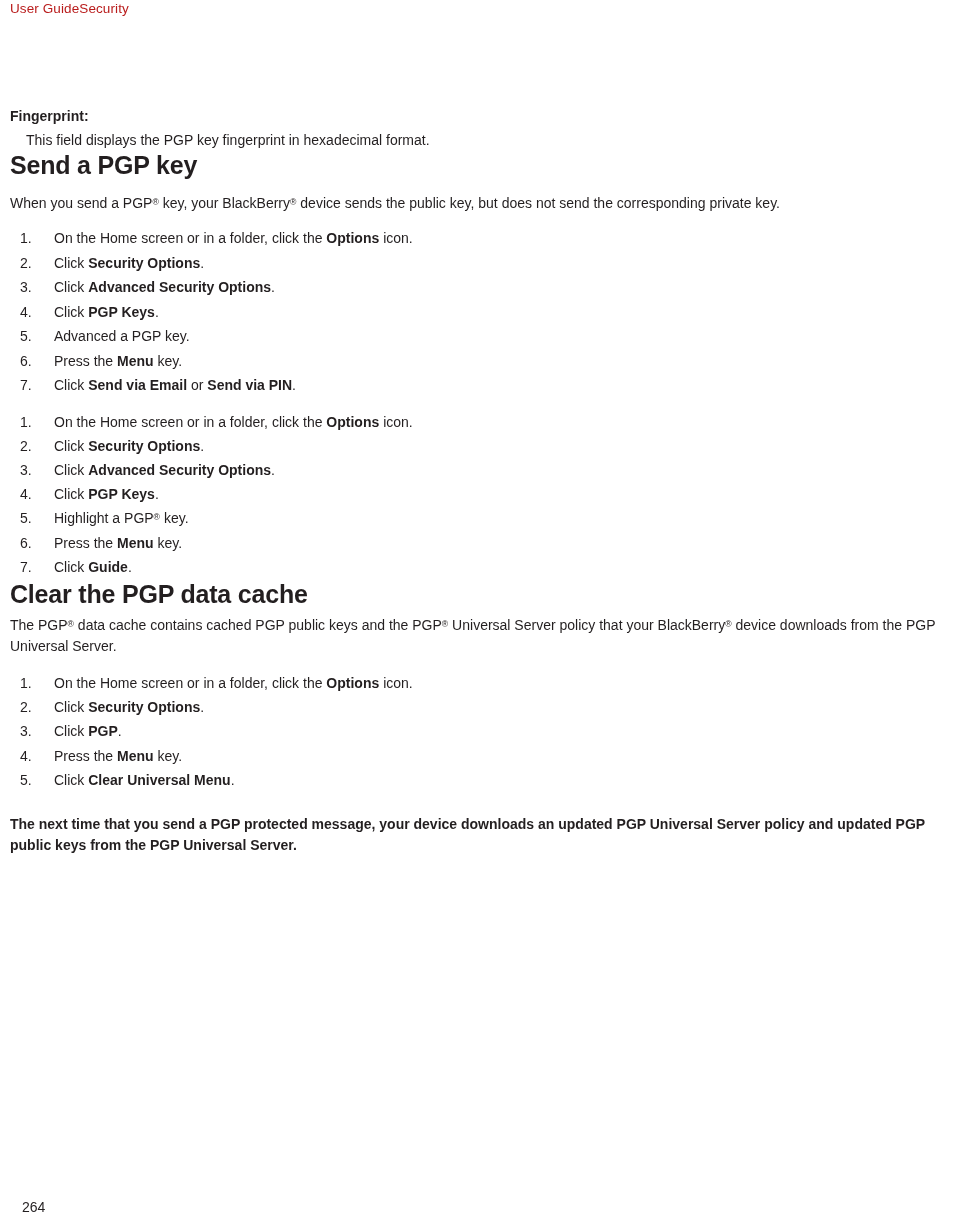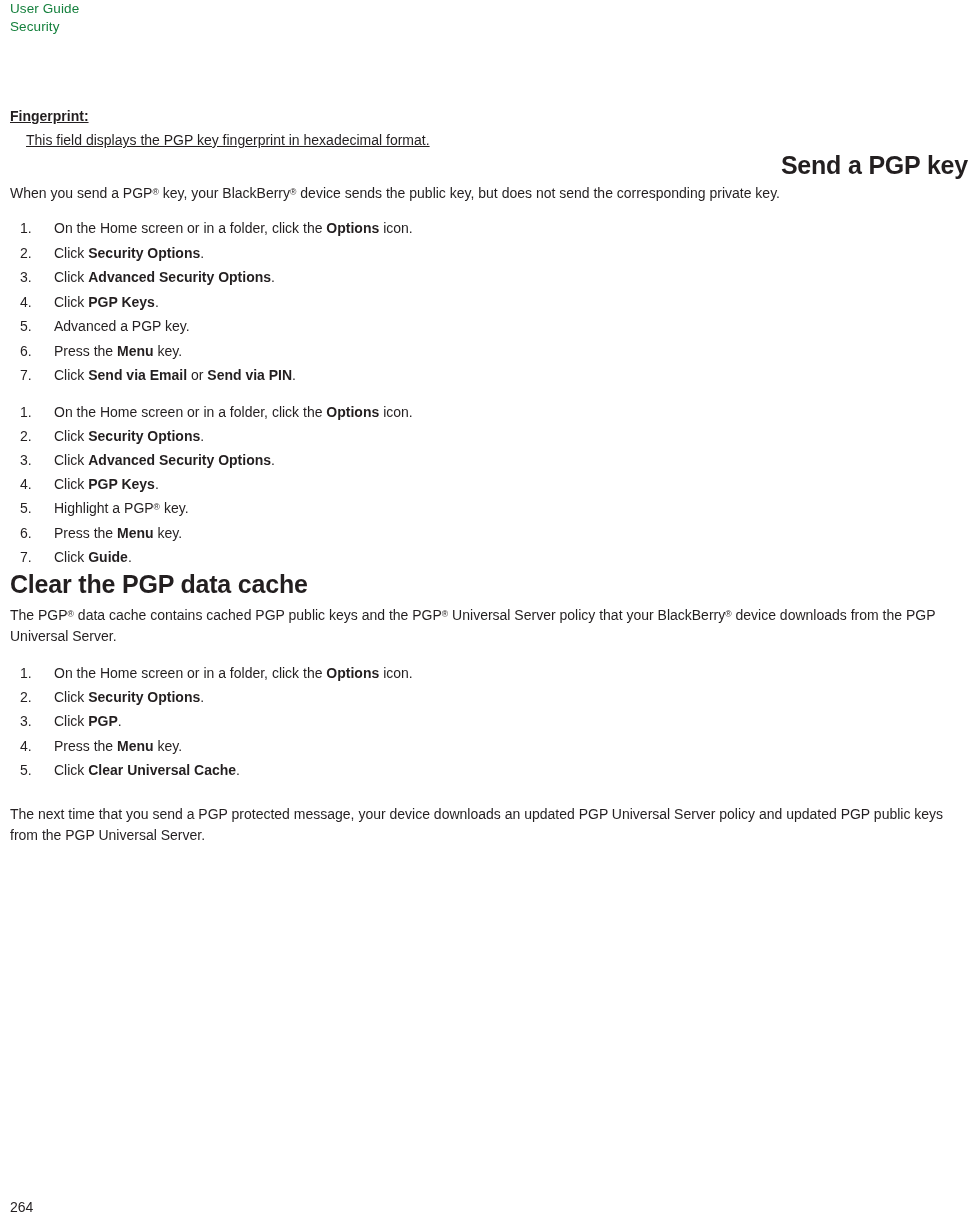--- a/index.html
+++ b/index.html
@@ -26,37 +26,36 @@
     position: absolute;
     top: 0px;
     left: 10px;
     right: 10px;
     height: 22px;
     display: flex;
     align-items: flex-start;
     justify-content: flex-start;
     font-size: 13.5px;
     line-height: 18px;
-    color: #15803d;
+    color: #b91c1c;
     letter-spacing: 0.1px;
-    flex-direction: column;
   }
   .running-header .rh-left { text-align: left; }
   .running-header .rh-right { text-align: right; }
 
   
   .content {
     position: absolute;
     left: 10px;
     top: 106px;
     width: 958px;
   }
 
   
-  .deflist { margin: 0 0 0 0; text-decoration: underline; }
+  .deflist { margin: 0 0 0 0; }
   .defterm {
     font-weight: bold;
     font-size: 14px;
     line-height: 20px;
     margin: 0;
     color: #231f20;
   }
   .defdesc {
     font-size: 14px;
     line-height: 20px;
@@ -67,33 +66,33 @@
   
   h2.section-title {
     font-size: 25px;
     font-weight: bold;
     line-height: 30px;
     margin: 0;
     padding: 0;
     color: #231f20;
     letter-spacing: -0.2px;
   }
-  .sec-send   { margin-top: 46px; text-align: right; }
+  .sec-send   { margin-top: 46px; }
   .sec-delete { margin-top: 34px; }
   .sec-clear  { margin-top: 33px; }
 
   
   p.body-text {
     font-size: 14px;
     line-height: 21px;
     margin: 6px 0 0 0;
     color: #231f20;
   }
-  p.tight { margin-top: 3px; }
-  p.after-list { margin-top: 22px; }
+  p.tight { margin-top: 13px; }
+  p.after-list { margin-top: 22px; font-weight: bold; }
 
   
   ol.steps {
     list-style: none;
     margin: 12px 0 0 0;
     padding: 0;
     counter-reset: stepnum;
   }
   ol.steps > li {
     position: relative;
@@ -120,21 +119,21 @@
   b, strong { font-weight: bold; }
   sup.reg {
     font-size: 0.62em;
     vertical-align: 0.38em;
     line-height: 0;
   }
 
   
   .page-footer {
     position: absolute;
-    left: 10px;
+    left: 22px;
     bottom: 12px;
     font-size: 14px;
     line-height: 18px;
     color: #231f20;
   }
 </style>
 </head>
 <body>
 
 <div class="page">
@@ -178,21 +177,21 @@
     </section>
 
     <section>
       <h2 class="section-title sec-clear">Clear the PGP data cache</h2>
       <p class="body-text">The PGP<sup class="reg">®</sup> data cache contains cached PGP public keys and the PGP<sup class="reg">®</sup> Universal Server policy that your BlackBerry<sup class="reg">®</sup> device downloads from the PGP Universal Server.</p>
       <ol class="steps gap" style="margin-top:14px;">
         <li>On the Home screen or in a folder, click the <b>Options</b> icon.</li>
         <li>Click <b>Security Options</b>.</li>
         <li>Click <b>PGP</b>.</li>
         <li>Press the <b>Menu</b> key.</li>
-        <li>Click <b>Clear Universal Cache</b>.</li>
+        <li>Click <b>Clear Universal Menu</b>.</li>
       </ol>
       <p class="body-text after-list">The next time that you send a PGP protected message, your device downloads an updated PGP Universal Server policy and updated PGP public keys from the PGP Universal Server.</p>
     </section>
 
   </div>
 
   <div class="page-footer">264</div>
 
 </div>
 

